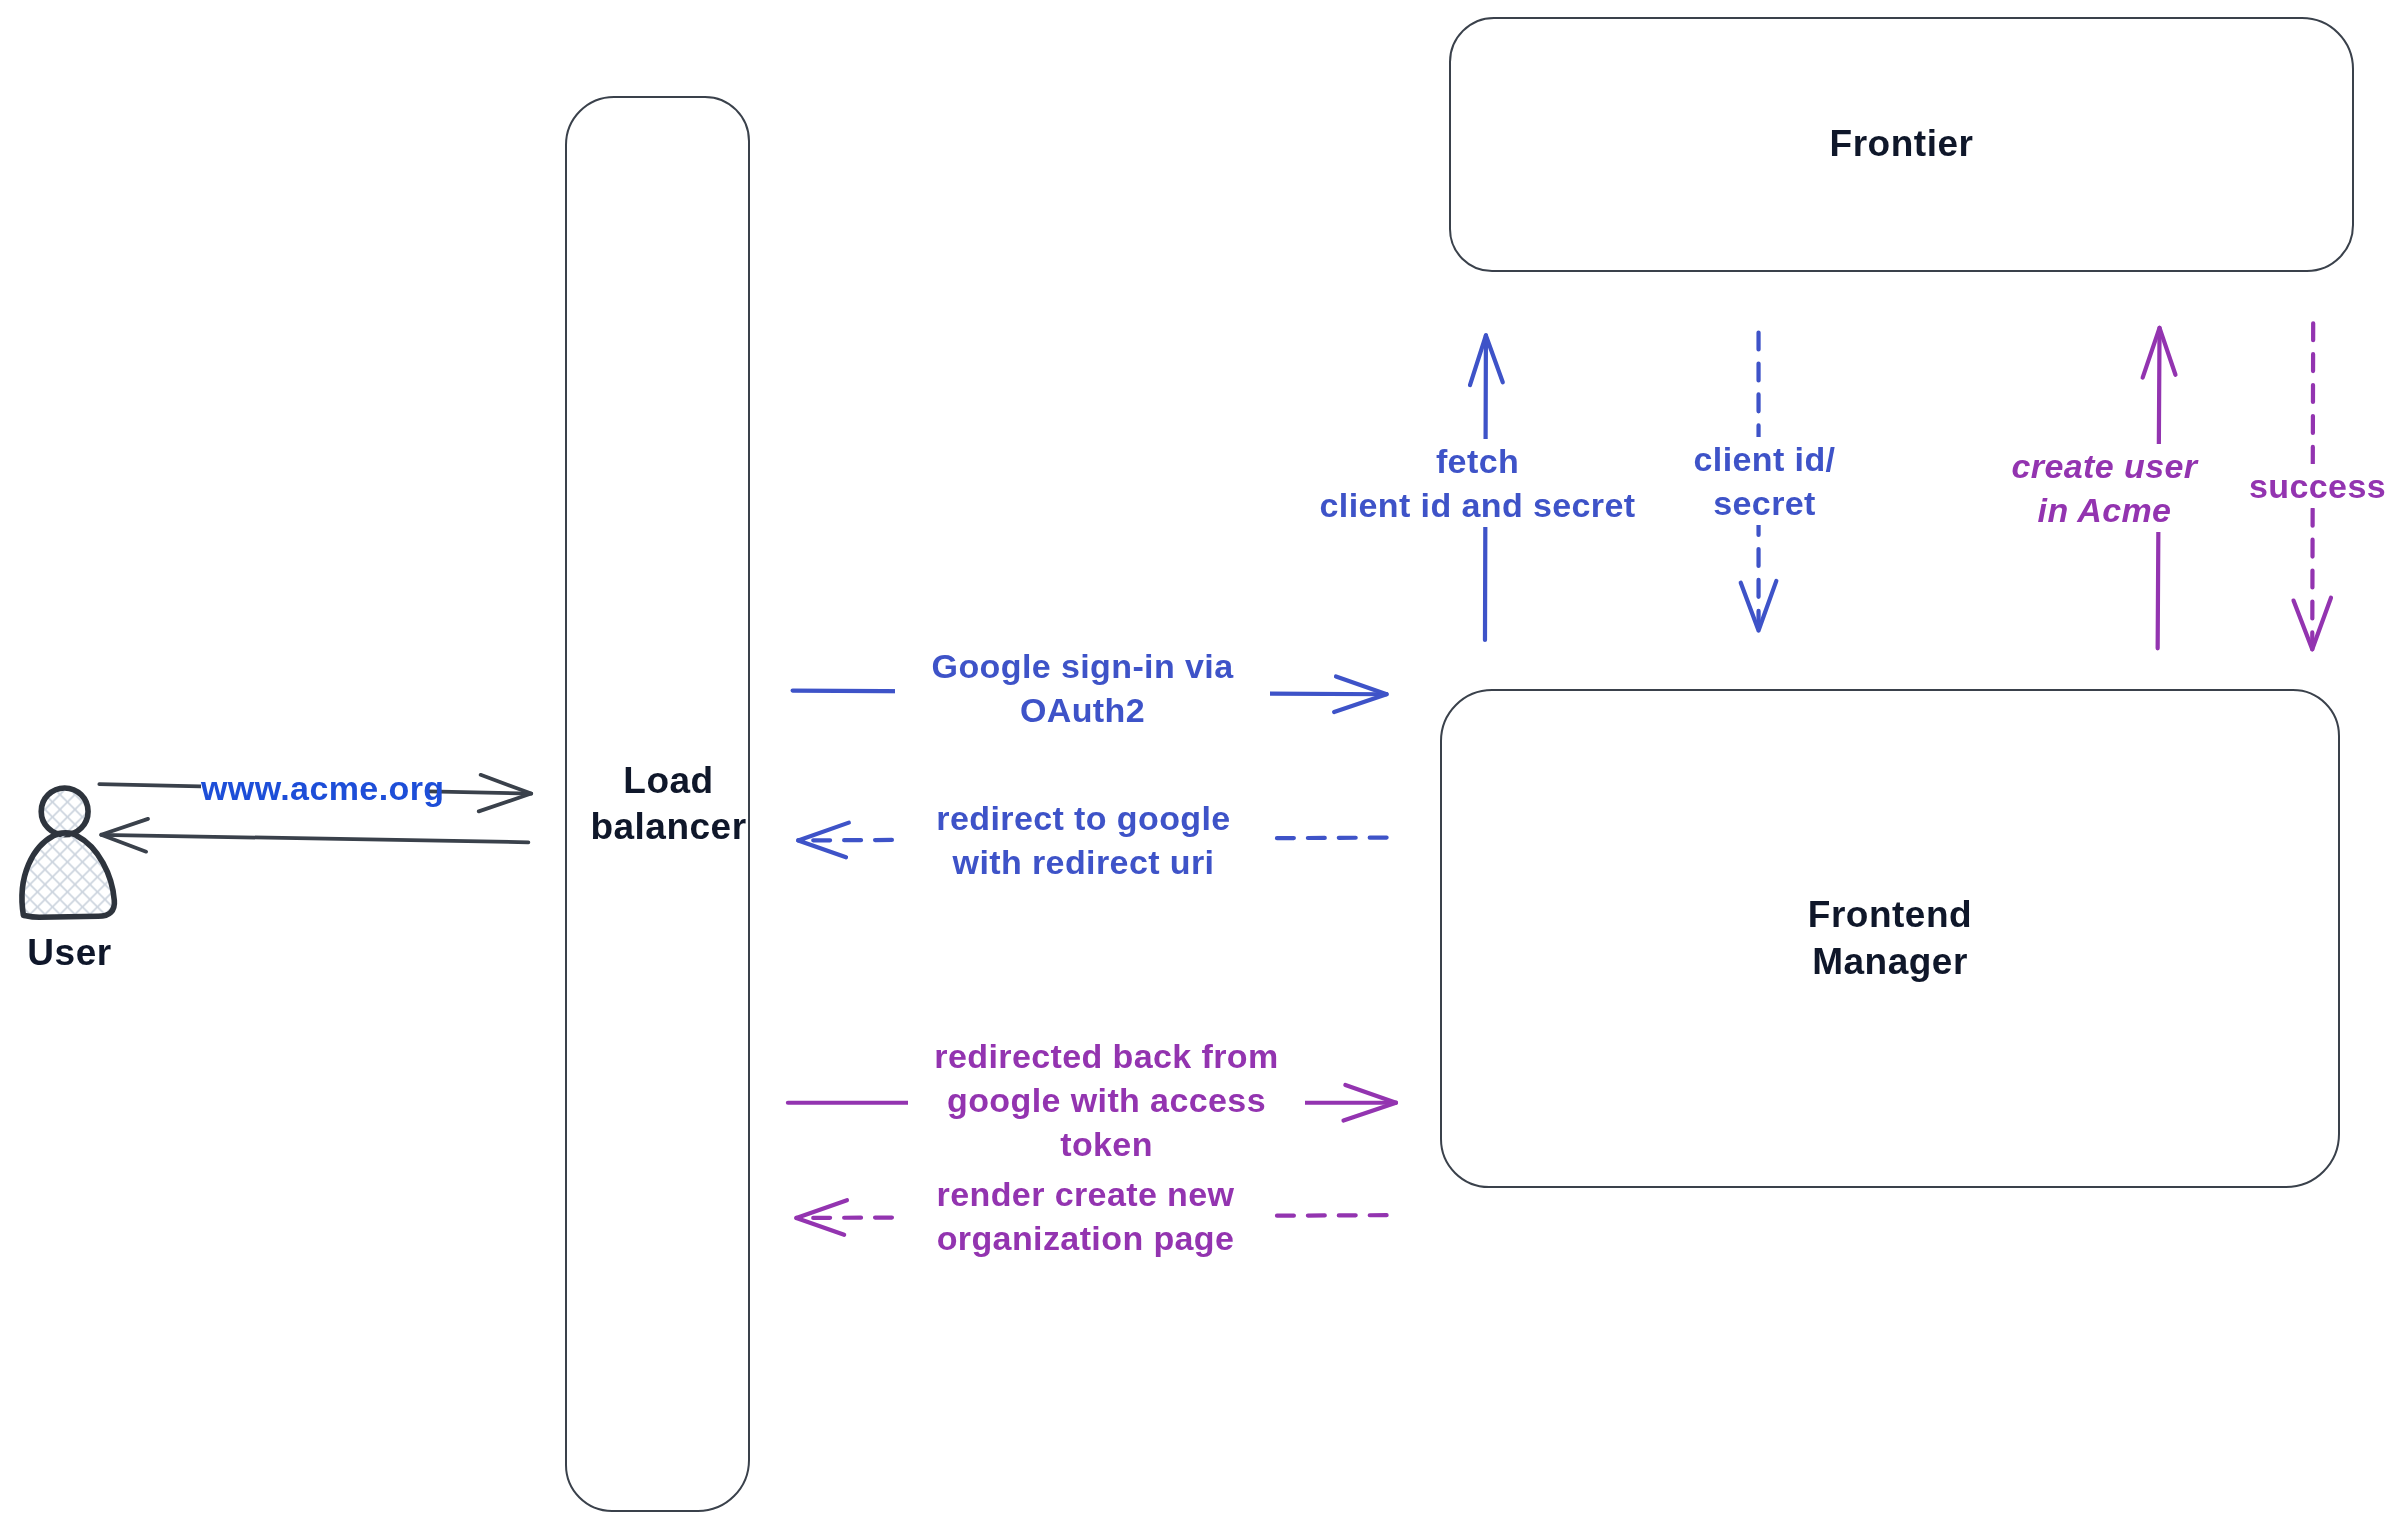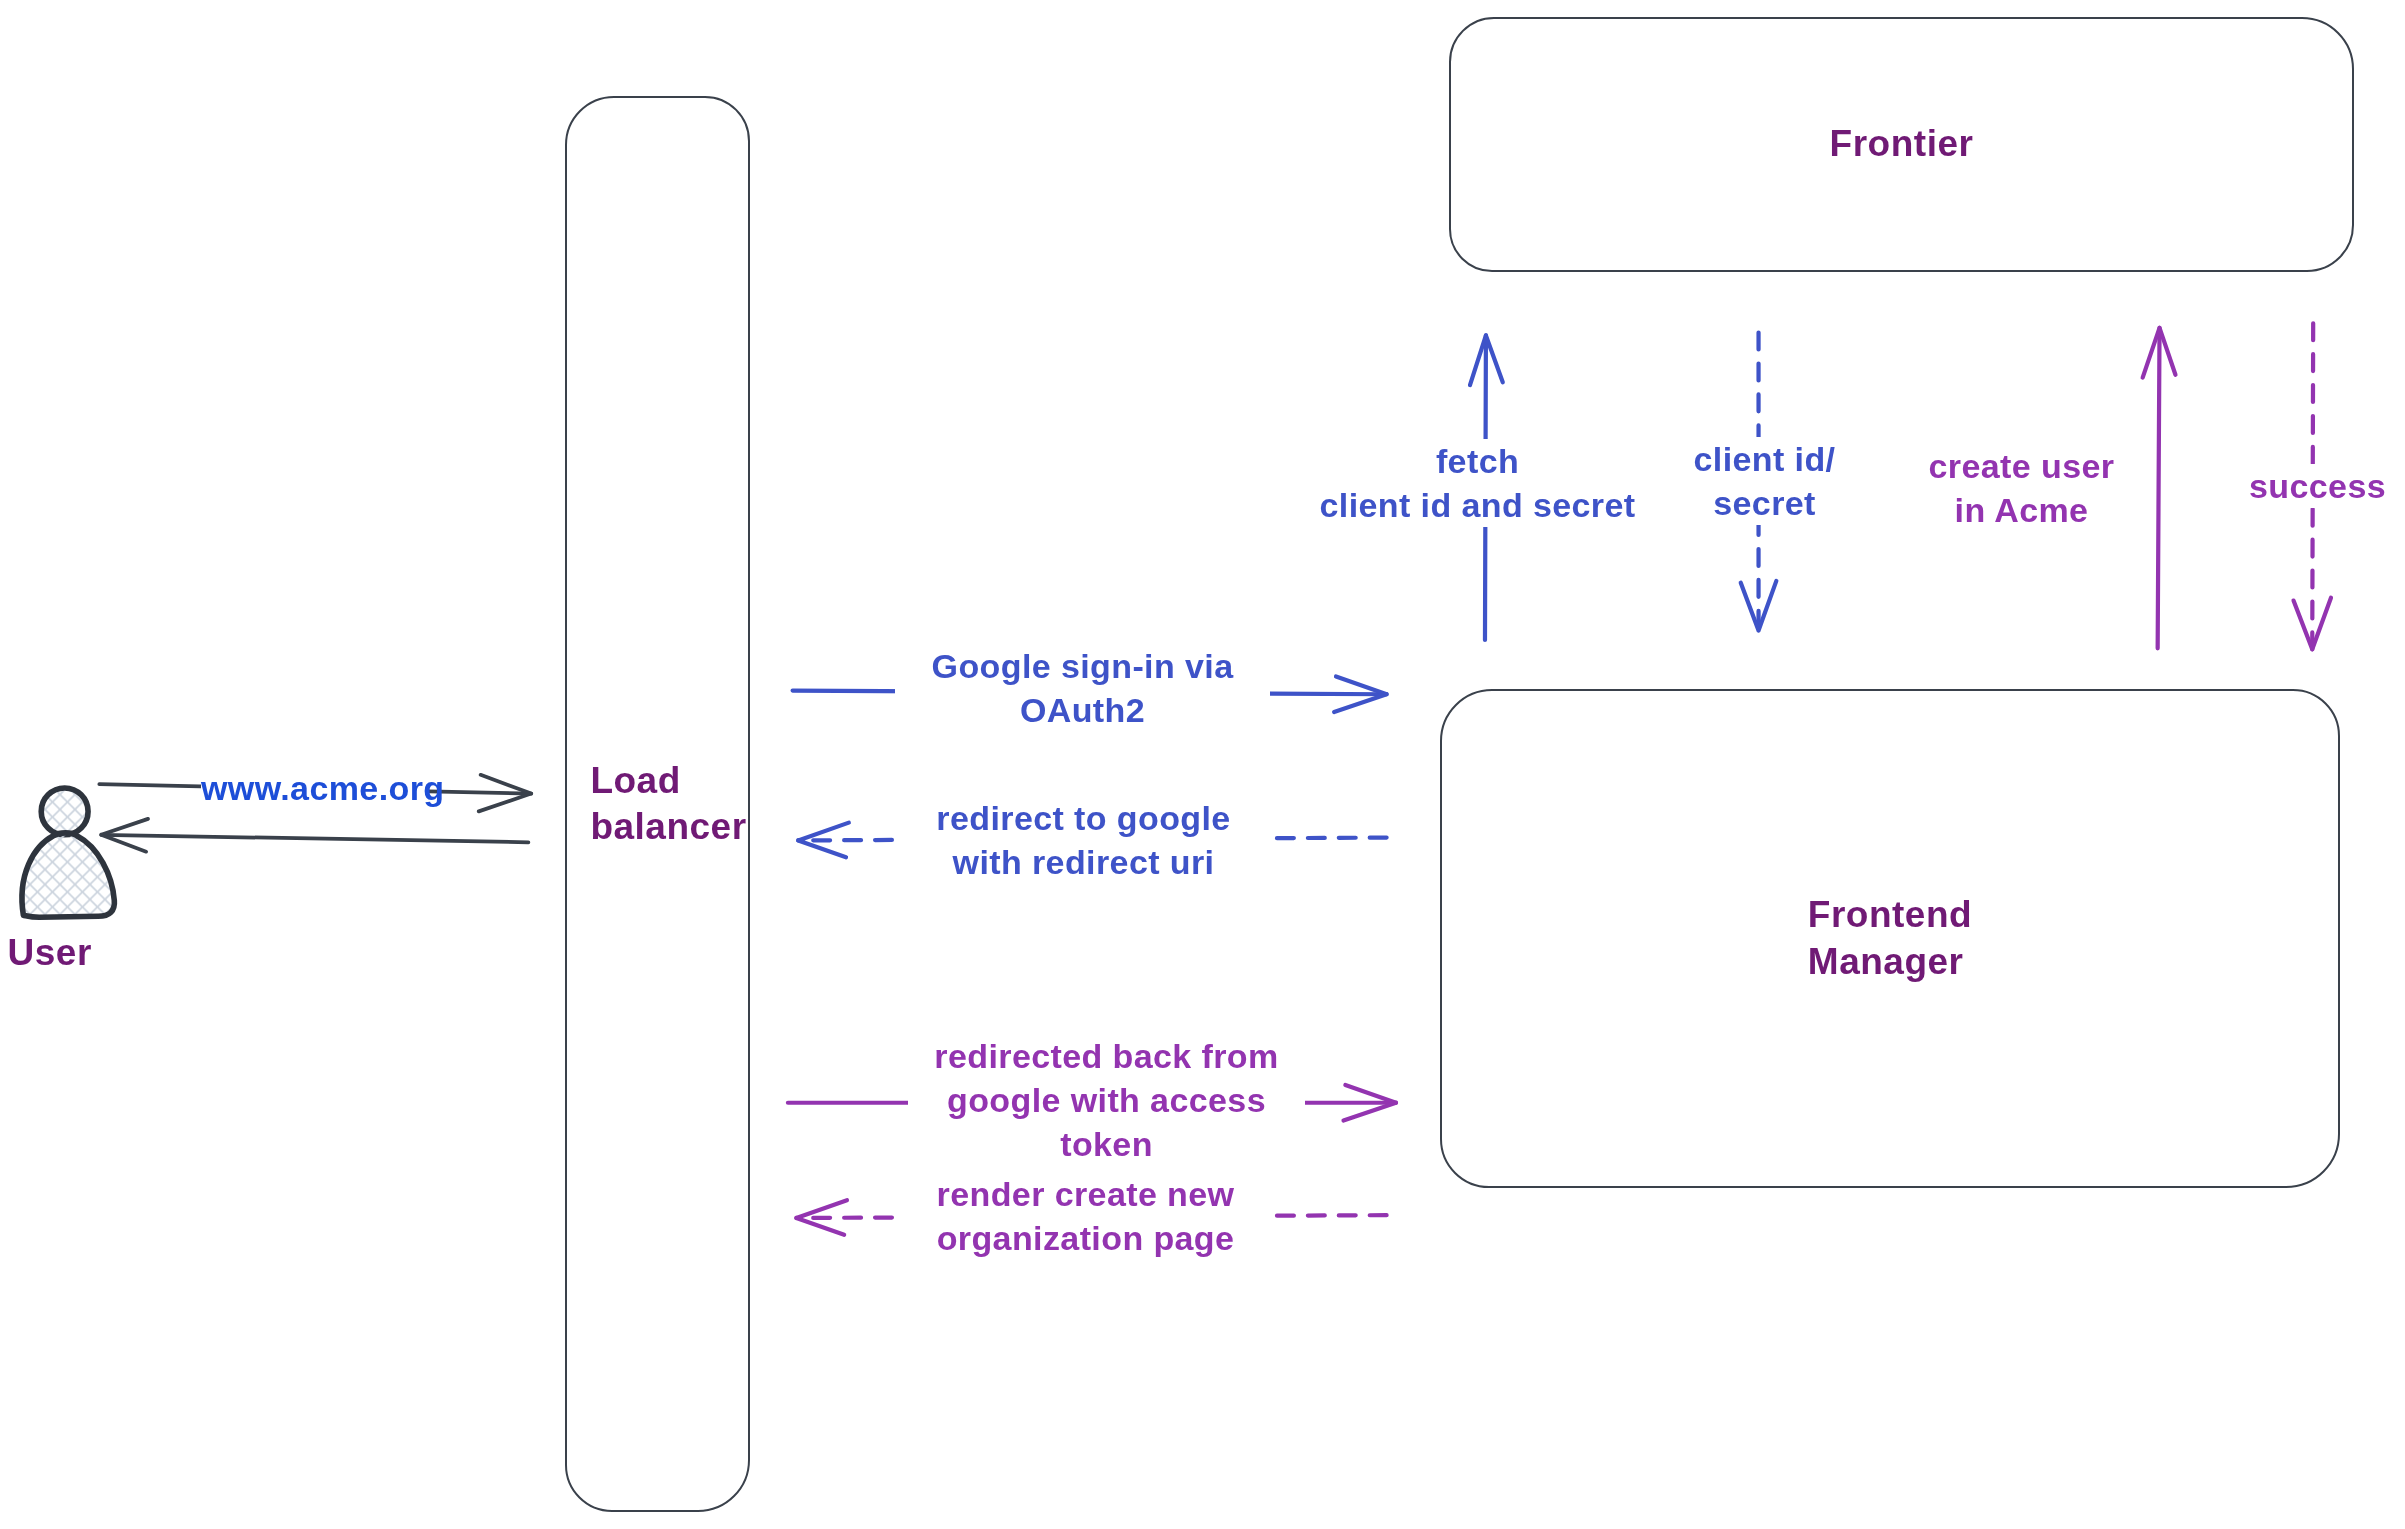--- a/index.html
+++ b/index.html
@@ -37,25 +37,25 @@
     left: 1449px; top: 17px;
     width: 905px; height: 255px;
     border-radius: 45px 52px 47px 43px;
   }
   #frontend-manager-box {
     left: 1440px; top: 689px;
     width: 900px; height: 499px;
     border-radius: 52px 47px 54px 49px;
   }
   .node-label {
-    color: #701a75;
+    color: #0f172a;
     font-size: 37px;
     font-weight: bold;
     line-height: 1.25;
-    text-align: left;
+    text-align: center;
     white-space: pre-line;
     letter-spacing: 0.5px;
   }
   #user-label {
     position: absolute;
     left: 7.5px; top: 930px;
     width: 124px;
     z-index: 2;
   }
   .edge-label {
@@ -73,21 +73,21 @@
   .c-blue   { color: #3e53c8; }
   .c-purple { color: #9334b0; }
 
   #lbl-user-request     { left: 201px;  top: 766px;  width: 225px; }
   #lbl-google-sign-in   { left: 895px;  top: 644px;  width: 375px; }
   #lbl-redirect-google  { left: 896px;  top: 796px;  width: 375px; }
   #lbl-fetch-client     { left: 1290px; top: 439px;  width: 375px; }
   #lbl-client-id-secret { left: 1671px; top: 437px;  width: 187px; }
   #lbl-redirected-back  { left: 908px;  top: 1034px; width: 397px; }
   #lbl-render-page      { left: 898px;  top: 1172px; width: 375px; }
-  #lbl-create-user      { left: 1909px; top: 444px;  width: 225px; }
+  #lbl-create-user      { left: 1992px; top: 444px;  width: 225px; font-style: italic; }
   #lbl-success          { left: 2235px; top: 464px;  width: 165px; }
 </style>
 </head>
 <body>
 
 <div id="canvas">
 
   <svg id="wires" viewBox="0 0 2567 1633" xmlns="http://www.w3.org/2000/svg">
     <defs>
       <pattern id="crosshatch" patternUnits="userSpaceOnUse" width="16" height="16">

